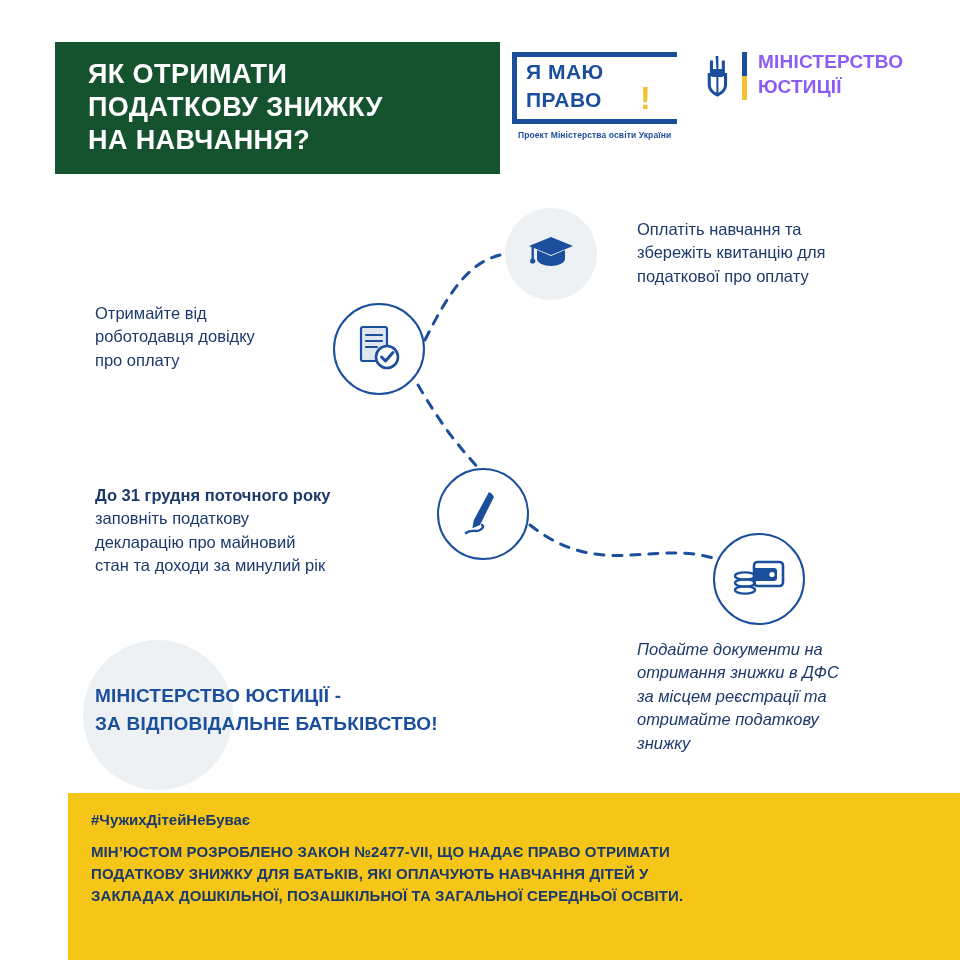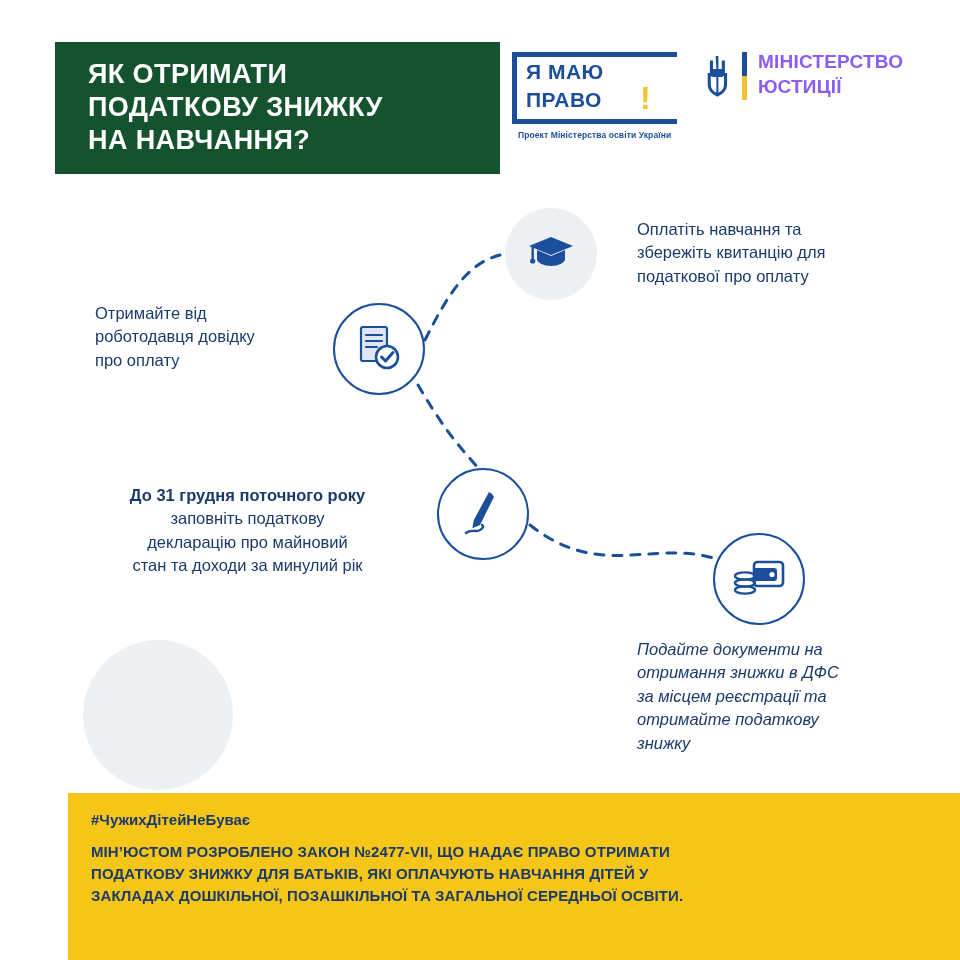--- a/index.html
+++ b/index.html
@@ -197,21 +197,21 @@
   }
 
   
   #node-cap      { left: 505px; top: 208px; width: 92px;  height: 92px; }
   #node-doc      { left: 333px; top: 303px; width: 92px;  height: 92px; }
   #node-pen      { left: 437px; top: 468px; width: 92px;  height: 92px; }
   #node-wallet   { left: 713px; top: 533px; width: 92px;  height: 92px; }
 
   #text-pay      { left: 637px; top: 218px; width: 290px; }
   #text-income   { left: 95px;  top: 302px; width: 230px; }
-  #text-declare  { left: 95px;  top: 484px; width: 305px; text-align: center; }
+  #text-declare  { left: 95px;  top: 484px; width: 305px; }
   #text-submit   { left: 637px; top: 638px; width: 290px; font-style: italic; }
 
   
   .slogan-circle {
     position: absolute;
     left: 83px;
     top: 640px;
     width: 150px;
     height: 150px;
     border-radius: 50%;
@@ -346,20 +346,22 @@
 заповніть податкову
 декларацію про майновий
 стан та доходи за минулий рік</div>
   <div class="step-text" id="text-submit">Подайте документи на
 отримання знижки в ДФС
 за місцем реєстрації та
 отримайте податкову
 знижку</div>
 
   <div class="slogan-circle"></div>
+  <div class="slogan-text">Міністерство юстиції -
+за відповідальне батьківство!</div>
 
   <div class="footer">
     <div class="hashtag">#ЧужихДітейНеБуває</div>
     <div class="footer-text">Мін’юстом розроблено закон №2477-VII, що надає право отримати
 податкову знижку для батьків, які оплачують навчання дітей у
 закладах дошкільної, позашкільної та загальної середньої освіти.</div>
   </div>
 
 </div>
 

